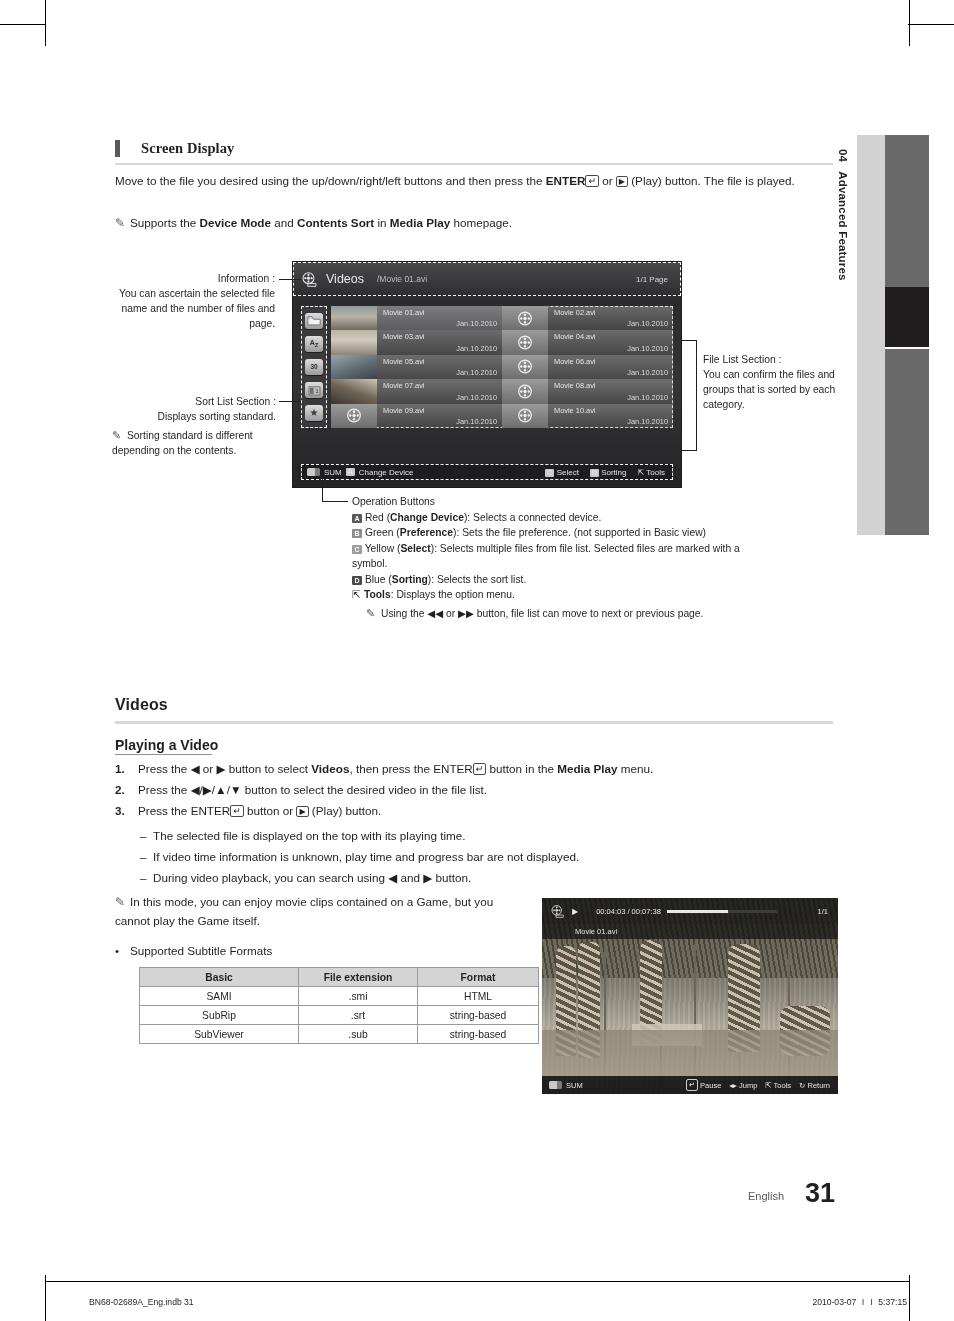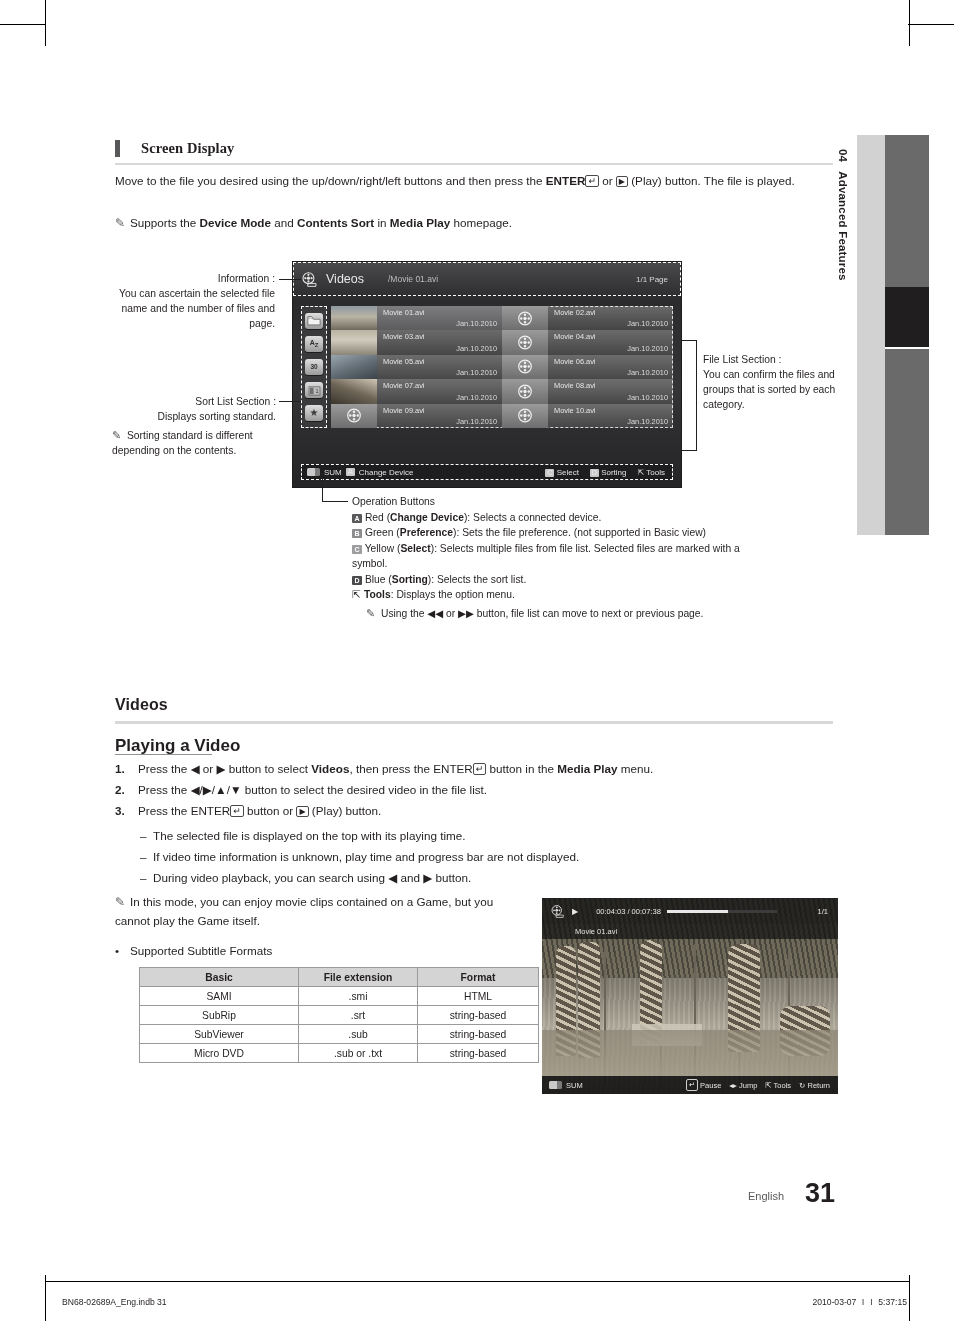--- a/index.html
+++ b/index.html
@@ -57,21 +57,21 @@
   #tv-mock{
     position:absolute;left:293px;top:262px;width:388px;height:225px;
     background:linear-gradient(180deg,#3a3a3c 0%,#2b2b2d 18%,#343436 55%,#242426 100%);
     box-shadow:0 0 0 1px #1c1c1c;
   }
   #tv-header{position:absolute;left:0;top:0;width:388px;height:34px;
     background:linear-gradient(180deg,#4a4a4c,#2e2e30);display:flex;align-items:center;}
   .dashbox{outline:1.6px dashed #ffffff;outline-offset:-1px;}
   #tv-header .reel{margin-left:9px;}
   #tv-title{color:#e8e8e8;font-size:12.5px;margin-left:7px;}
-  #tv-path{color:#bdbdbd;font-size:8.5px;margin-left:24px;}
+  #tv-path{color:#bdbdbd;font-size:8.5px;margin-left:13px;}
   #tv-page{color:#d8d8d8;font-size:8px;position:absolute;right:13px;}
 
   #sortlist{position:absolute;left:8px;top:44px;width:26px;height:122px;
     background:#3a3a3c;display:flex;flex-direction:column;align-items:center;
     justify-content:space-around;padding:3px 0;box-sizing:border-box;}
   .sicon{width:18px;height:16px;border-radius:3px;
     background:linear-gradient(180deg,#dedede,#9a9a9a);
     display:flex;align-items:center;justify-content:center;
     font-size:8px;color:#2e2e2e;position:relative;box-shadow:0 1px 0 #1c1c1c;}
 
@@ -139,21 +139,21 @@
   #pbar i{position:absolute;left:0;top:0;bottom:0;width:56%;background:#e8e8e8;display:block;}
   #ppage{position:absolute;right:10px;color:#e8e8e8;font-size:7.5px;}
   #player-bot{position:absolute;left:0;bottom:0;width:296px;height:18px;
     background:rgba(18,18,18,.85);display:flex;align-items:center;}
   #player-bot .l{display:flex;align-items:center;gap:4px;margin-left:7px;}
   #player-bot .r{position:absolute;right:8px;display:flex;align-items:center;gap:8px;}
   #player-bot span{color:#e3e3e3;font-size:7.5px;}
 
   
   #footer-rule{position:absolute;left:45px;top:1281px;width:864px;height:1px;background:#000;}
-  #footer-l{position:absolute;left:62px;top:1297px;font-size:8.6px;color:#231f20;}
+  #footer-l{position:absolute;left:47px;top:1297px;font-size:8.6px;color:#231f20;padding-left:42px;}
   #footer-r{position:absolute;right:47px;top:1297px;font-size:8.6px;color:#231f20;}
   #pagenum-lang{position:absolute;left:748px;top:1190px;font-size:11px;color:#5a5a5a;}
   #pagenum{position:absolute;left:805px;top:1178px;font-size:27px;font-weight:bold;color:#231f20;}
 
   .svgico{display:block;}
 </style>
 </head>
 <body>
 
 <div class="cm v" style="left:45px;top:0;"></div>
@@ -420,21 +420,21 @@
   <span style="display:inline-block;width:12px;">⇱</span><b>Tools</b><span>: Displays the option menu.</span>
 </div>
 
 <div class="cap" style="left:366px;top:606px;width:380px;">
   <span class="noteico" style="font-size:11px;">✎</span><span>Using the ◀◀ or ▶▶ button, file list can move to next or previous page.</span>
 </div>
 
 <h2 class="sec" style="left:115px;top:696px;font-size:16px;">Videos</h2>
 <div class="rule" style="left:115px;top:721px;width:718px;height:3px;"></div>
 
-<div class="body-txt" style="left:115px;top:737px;font-size:17px;font-weight:bold;">Playing a Video</div>
+<div class="body-txt" style="left:115px;top:737px;font-size:14px;font-weight:bold;">Playing a Video</div>
 <div class="rule dark" style="left:115px;top:754px;width:97px;"></div>
 
 <div class="body-txt" style="left:115px;top:760px;width:720px;">
   <span style="display:inline-block;width:23px;font-weight:bold;">1.</span><span>Press the </span><span>◀ or ▶</span><span> button to select </span><b>Videos</b><span>, then press the </span><span>ENTER</span><span class="kenter">↵</span><span> button in the </span><b>Media Play</b><span> menu.</span>
 </div>
 
 <div class="body-txt" style="left:115px;top:781px;width:720px;">
   <span style="display:inline-block;width:23px;font-weight:bold;">2.</span><span>Press the </span><span>◀/▶/▲/▼</span><span> button to select the desired video in the file list.</span>
 </div>
 
@@ -477,25 +477,20 @@
       <tr>
         <td class="c0">SubRip</td>
         <td class="c1">.srt</td>
         <td class="c2">string-based</td>
       </tr>
       <tr>
         <td class="c0">SubViewer</td>
         <td class="c1">.sub</td>
         <td class="c2">string-based</td>
       </tr>
-      <tr>
-        <td class="c0">Micro DVD</td>
-        <td class="c1">.sub or .txt</td>
-        <td class="c2">string-based</td>
-      </tr>
     </tbody>
 </table>
 
 <div id="player-mock">
   <div id="player-bg">
     <div class="veg" style="left:0;top:0;width:296px;height:80px;"></div>
     <div class="pole" style="left:62px;top:50px;height:140px;"></div>
     <div class="pole" style="left:118px;top:40px;height:150px;"></div>
     <div class="pole" style="left:152px;top:46px;height:144px;"></div>
     <div class="pole" style="left:196px;top:40px;height:150px;"></div>

